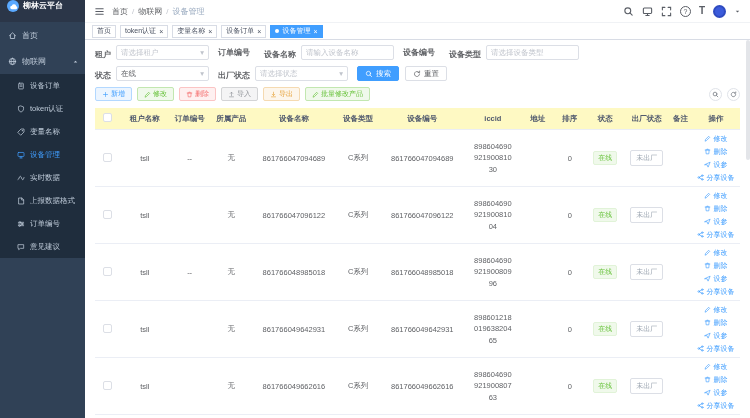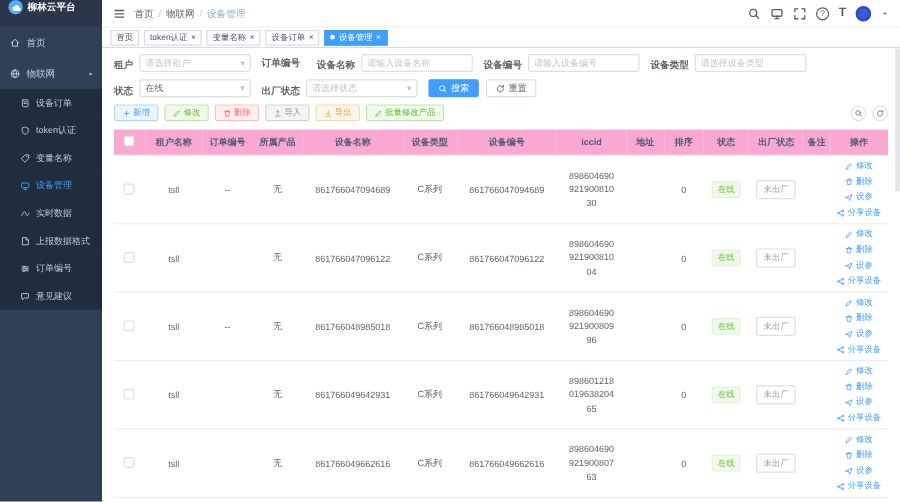--- a/index.html
+++ b/index.html
@@ -54,21 +54,21 @@
   .tbtn { height:14px; display:inline-flex; align-items:center; gap:2px; padding:0 6px; font-size:7px; border-radius:2px; border:1px solid; cursor:pointer; white-space:nowrap; }
   .tbtn.primary { color:#409eff; background:#ecf5ff; border-color:#b3d8ff; }
   .tbtn.success { color:#67c23a; background:#f0f9eb; border-color:#c2e7b0; }
   .tbtn.danger  { color:#f56c6c; background:#fef0f0; border-color:#fbc4c4; }
   .tbtn.info    { color:#909399; background:#f4f4f5; border-color:#d3d4d6; }
   .tbtn.warning { color:#e6a23c; background:#fdf6ec; border-color:#f5dab1; }
   .circle-btns { margin-left:auto; display:flex; gap:5px; }
   .circle-btn { width:13px; height:13px; border-radius:50%; border:1px solid #e0e3e9; background:#fff; color:#7a7f87; display:inline-flex; align-items:center; justify-content:center; cursor:pointer; }
 
   table { width:100%; border-collapse:collapse; table-layout:fixed; }
-  th { font-size:7.5px; color:#515a6e; font-weight:bold; padding:5px 1px; border-bottom:1px solid #ebeef5; background:#f9a8d4; text-align:center; white-space:nowrap; }
+  th { font-size:7.5px; color:#515a6e; font-weight:bold; padding:5px 1px; border-bottom:1px solid #ebeef5; background:#fef9c3; text-align:center; white-space:nowrap; }
   td { font-size:7.5px; color:#606266; text-align:center; vertical-align:middle; border-bottom:1px solid #ebeef5; height:57px; padding:2px 1px; word-wrap:break-word; }
   .checkbox { width:9px; height:9px; border:1px solid #dcdfe6; border-radius:2px; background:#fff; display:inline-block; cursor:pointer; }
   .iccid { display:inline-block; width:40px; word-break:break-all; line-height:1.55; }
   .badge-online { display:inline-block; background:#f0f9eb; border:1px solid #e1f3d8; color:#67c23a; border-radius:2px; padding:1px 4px; font-size:7px; }
   .badge-factory { display:inline-block; background:#fff; border:1px solid #dcdfe6; color:#98a2ae; border-radius:2px; padding:2px 5px; font-size:7px; }
   .ops { display:flex; flex-direction:column; align-items:center; }
   .op { color:#409eff; font-size:7px; line-height:13px; display:inline-flex; align-items:center; gap:2px; cursor:pointer; white-space:nowrap; }
 
   .ic { display:inline-flex; align-items:center; justify-content:center; }
   .ic svg { display:block; }
@@ -265,21 +265,20 @@
           </div>
           <div class="form-item">
             <span class="form-label">订单编号</span>
           </div>
           <div class="form-item">
             <span class="form-label">设备名称</span>
             <input class="fctl" placeholder="请输入设备名称" style="">
           </div>
           <div class="form-item">
             <span class="form-label">设备编号</span>
-            <input class="fctl" placeholder="请输入设备编号" style="">
           </div>
           <div class="form-item">
             <span class="form-label">设备类型</span>
             <div class="fctl sel">
               <span class="ph">请选择设备类型</span>
             </div>
           </div>
         </div>
       <div class="form-row" id="form-row2">
       <div class="form-item">

